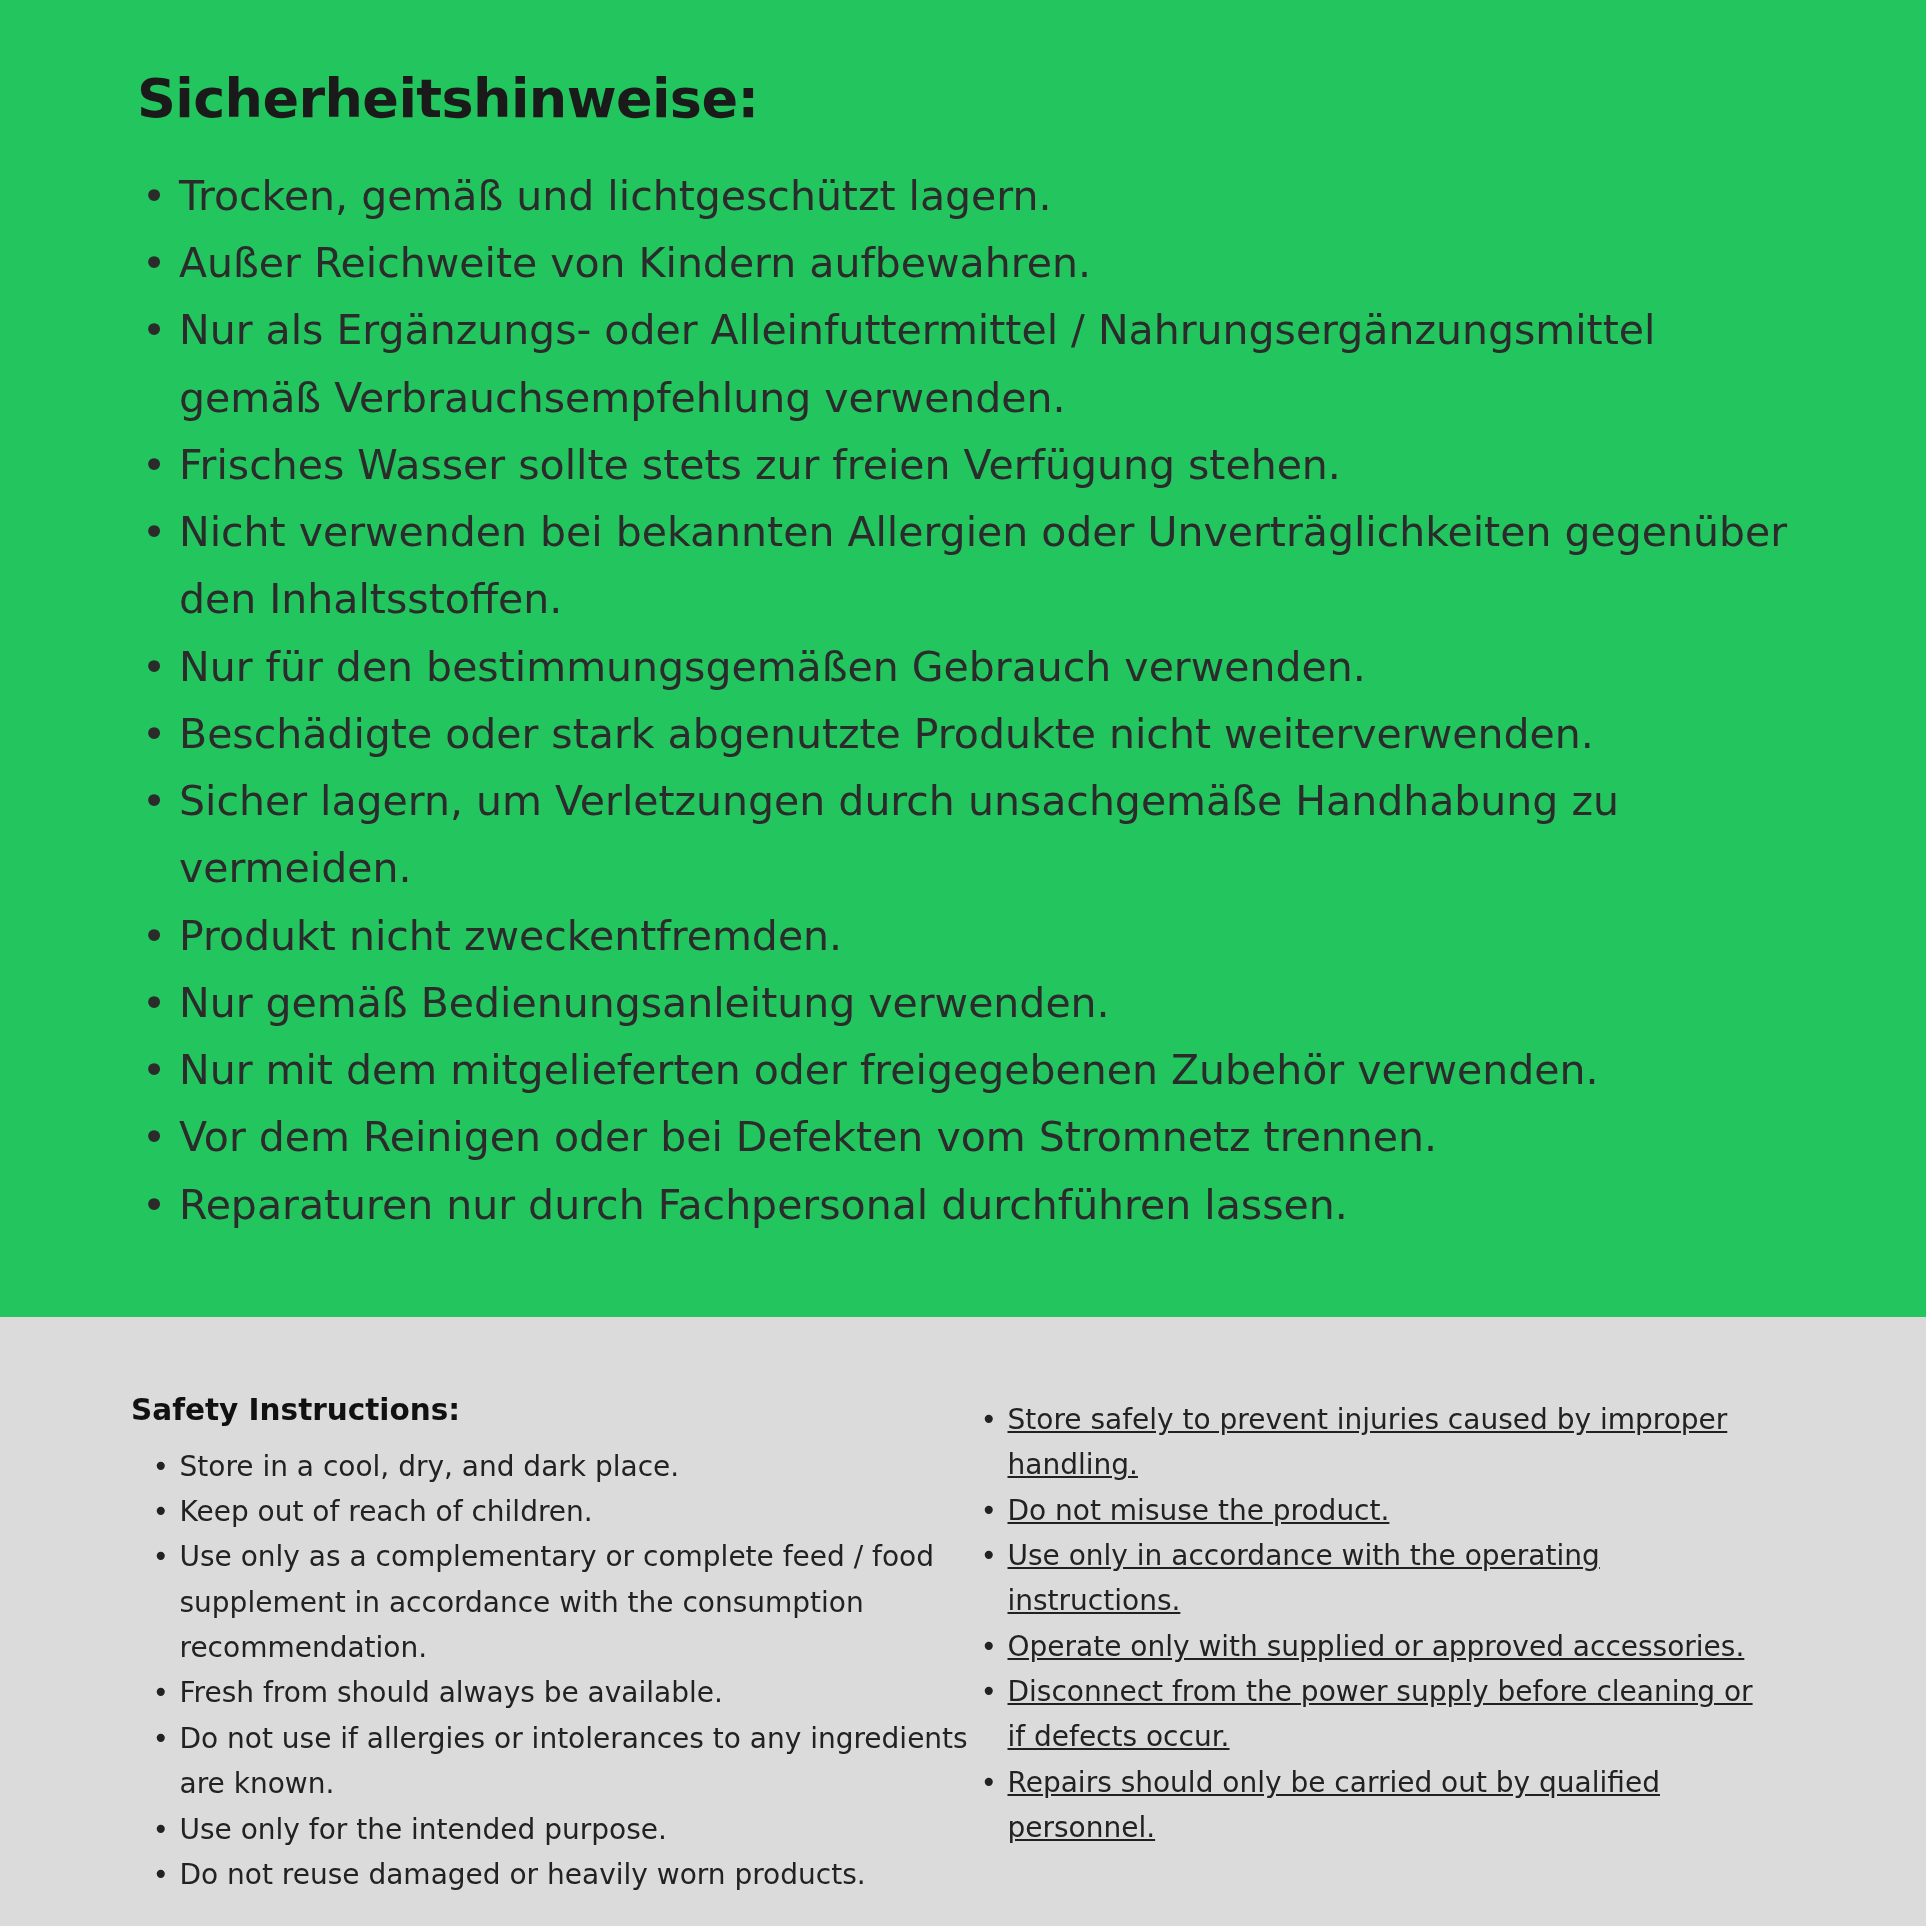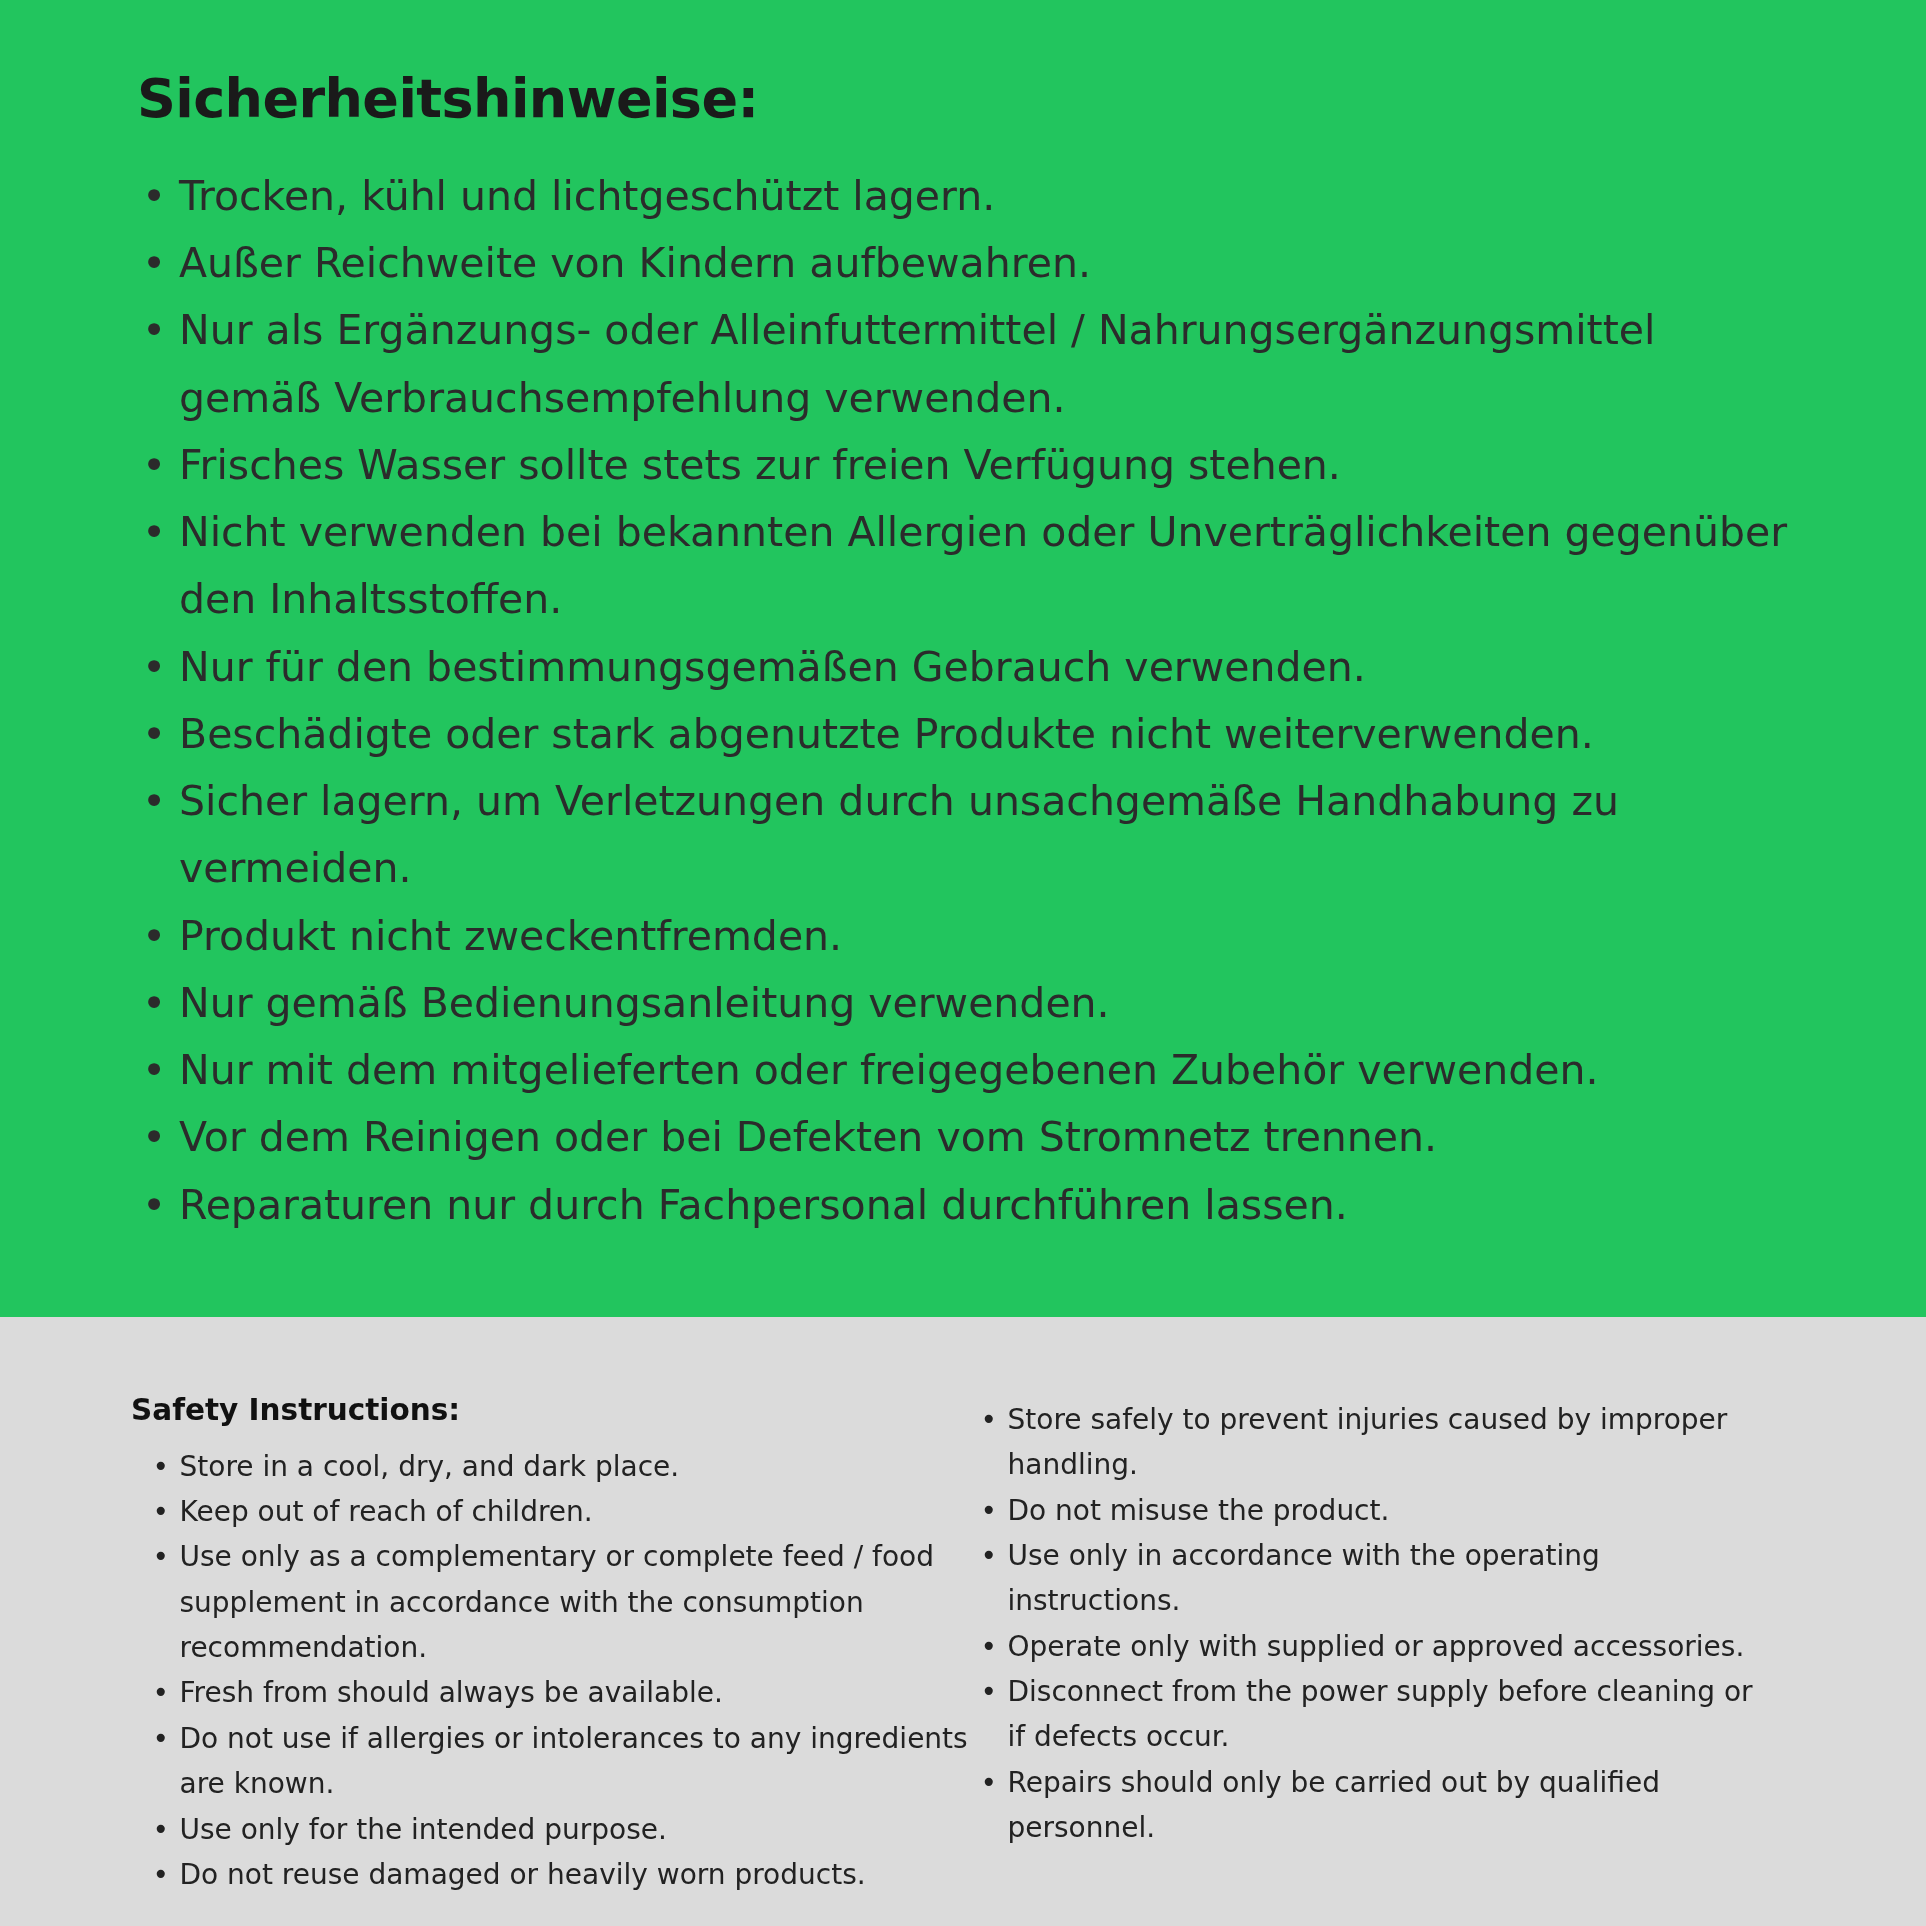--- a/index.html
+++ b/index.html
@@ -58,21 +58,21 @@
   
   .gray-part {
     flex: 1;
     background: #dbdbdb;
     box-sizing: border-box;
     padding: 76px 90px 0 131px;
     display: flex;
     align-items: flex-start;
   }
   .col-left  { width: 847px; flex: none; }
-  .col-right { width: 796px; flex: none; padding-top: 3.9px; }
+  .col-right { width: 796px; flex: none; padding-top: 3.9px; text-decoration: underline; }
 
   .english-title {
     font-size: 29.5px;
     font-weight: 700;
     color: #111111;
     margin: 0 0 16.7px 0;
   }
   .english-list {
     list-style: none;
     margin: 0;
@@ -94,21 +94,21 @@
   }
 </style>
 </head>
 <body>
 
 <div class="page">
 
   <section class="white-part">
     <h1 class="german-title">Sicherheitshinweise:</h1>
     <ul class="german-list">
-      <li>Trocken, kühl und lichtgeschützt lagern.</li>
+      <li>Trocken, gemäß und lichtgeschützt lagern.</li>
       <li>Außer Reichweite von Kindern aufbewahren.</li>
       <li>Nur als Ergänzungs- oder Alleinfuttermittel / Nahrungsergänzungsmittel gemäß Verbrauchsempfehlung verwenden.</li>
       <li>Frisches Wasser sollte stets zur freien Verfügung stehen.</li>
       <li>Nicht verwenden bei bekannten Allergien oder Unverträglichkeiten gegenüber den Inhaltsstoffen.</li>
       <li>Nur für den bestimmungsgemäßen Gebrauch verwenden.</li>
       <li>Beschädigte oder stark abgenutzte Produkte nicht weiterverwenden.</li>
       <li>Sicher lagern, um Verletzungen durch unsachgemäße Handhabung zu vermeiden.</li>
       <li>Produkt nicht zweckentfremden.</li>
       <li>Nur gemäß Bedienungsanleitung verwenden.</li>
       <li>Nur mit dem mitgelieferten oder freigegebenen Zubehör verwenden.</li>

